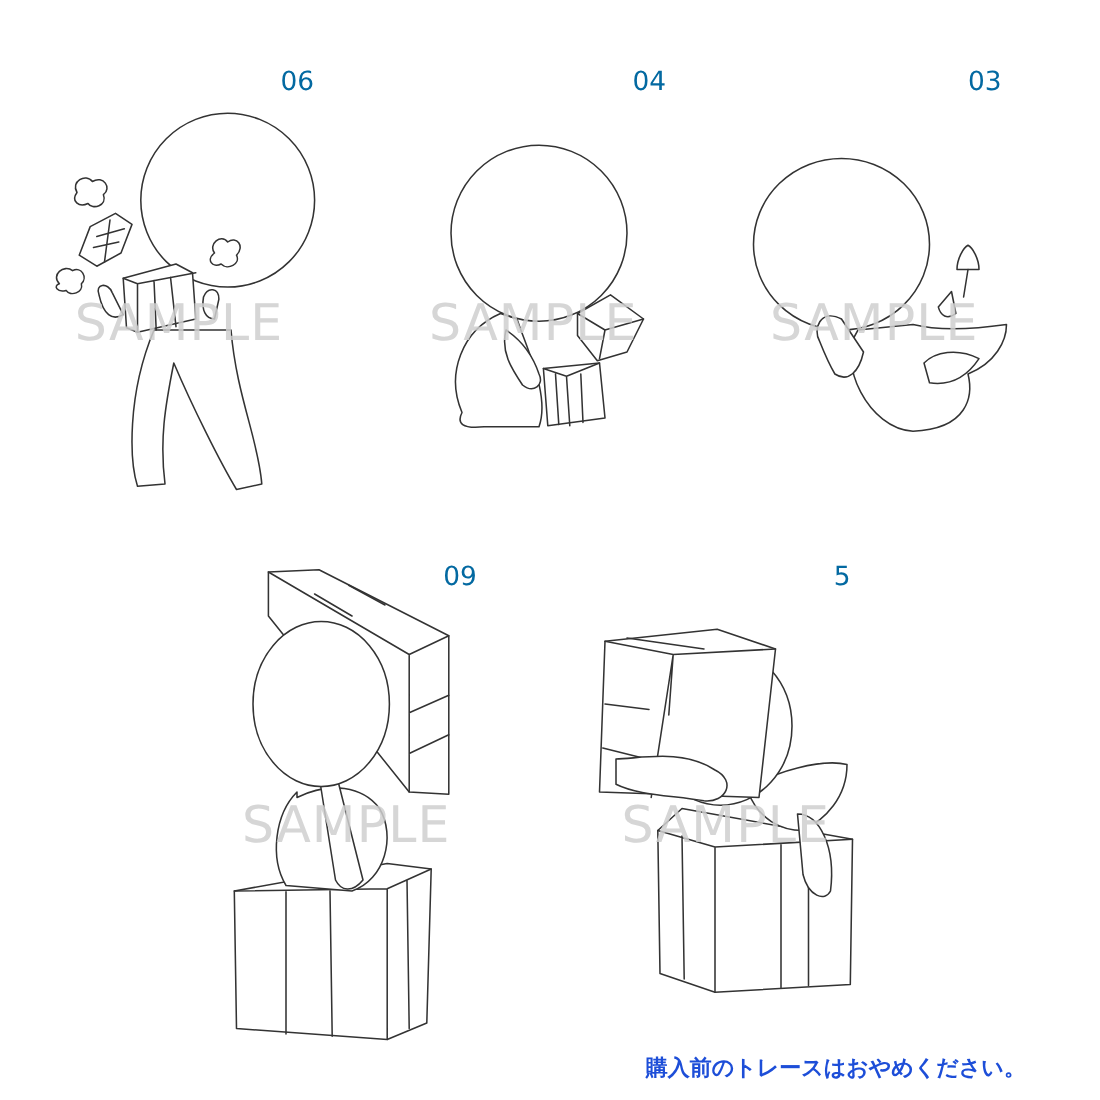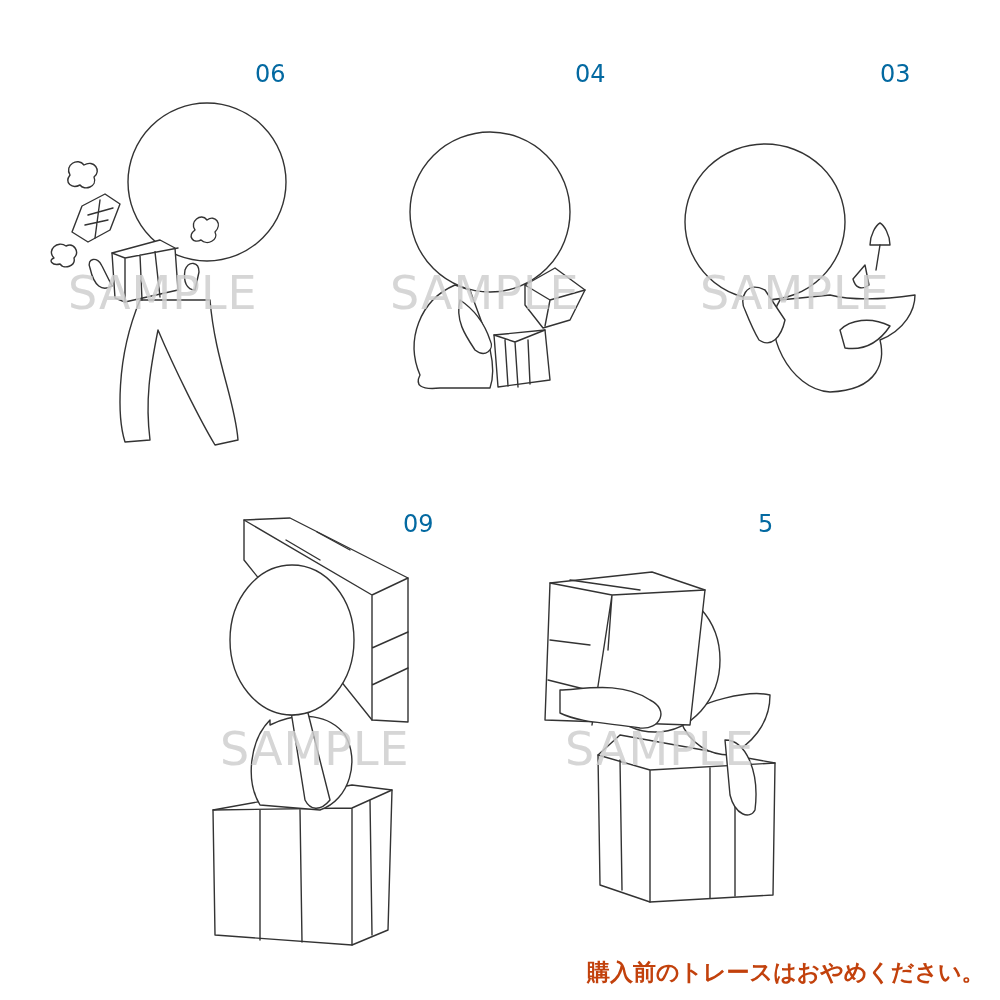--- a/index.html
+++ b/index.html
@@ -1,19 +1,19 @@
 <!DOCTYPE html>
 <html><head>
 <meta charset="utf-8">
 <style>
   html,body{margin:0;padding:0;background:#fff;}
   body{width:1000px;height:1000px;position:relative;overflow:hidden;font-family:"DejaVu Sans","Liberation Sans",sans-serif;}
   .num{position:absolute;font-weight:normal;font-size:24px;color:#0369a1;}
   .wm{position:absolute;font-weight:normal;font-size:46px;color:#cfcfcf;letter-spacing:1px;opacity:.85;pointer-events:none;}
-  .notice{position:absolute;left:587px;top:957px;font-weight:bold;font-size:23px;color:#c2410c;}
+  .notice{position:absolute;left:587px;top:957px;font-weight:bold;font-size:20px;color:#1d4ed8;}
   svg.art{position:absolute;left:0;top:0;}
   svg.art *{fill:#fff;stroke:#333;stroke-width:1.4;stroke-linejoin:round;stroke-linecap:round;}
   svg.art .nf{fill:none;}
 </style>
 </head>
 <body>
 
 <svg class="art" width="1000" height="1000">
 
   <g>

